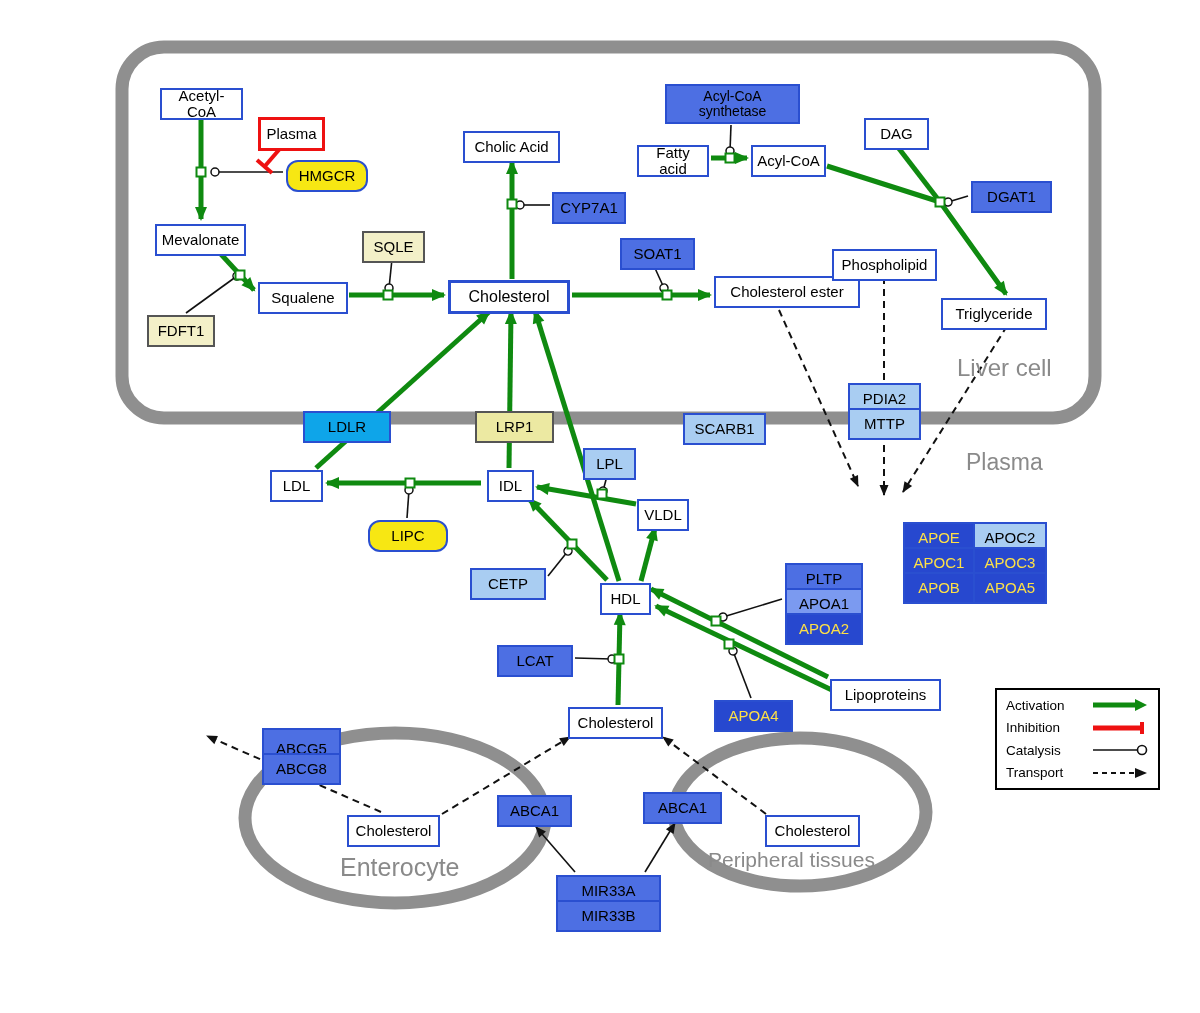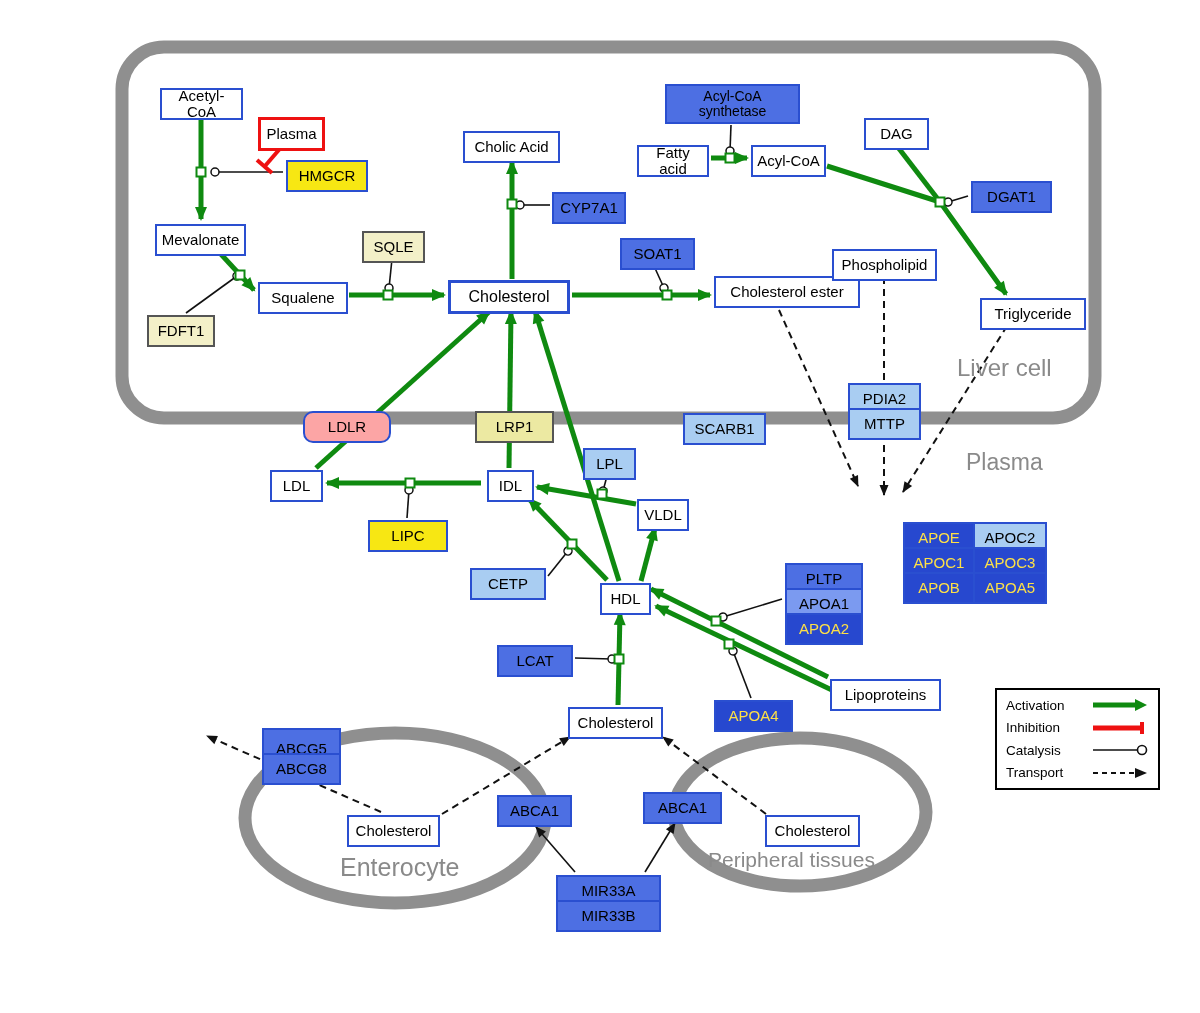--- a/index.html
+++ b/index.html
@@ -4,22 +4,22 @@
 <style>
   html,body{margin:0;padding:0;background:#fff;}
   #stage{position:relative;width:1200px;height:1013px;background:#fff;overflow:hidden;
          font-family:"Liberation Sans",sans-serif;}
   svg.layer{position:absolute;left:0;top:0;z-index:1;}
   .n{position:absolute;box-sizing:border-box;display:flex;align-items:center;justify-content:center;
      text-align:center;font-size:15px;line-height:1.05;background:#fff;border:2px solid #2a4fd0;
      color:#000;z-index:2;padding:14px 2px;}
   .met-main{border-width:3px;font-size:16px;}
   .drug{border-color:#ee1111;border-width:3px;}
-  .gy{background:#f7e713;}
-  .gy2{background:#fca5a5;border-radius:10px;}
+  .gy{background:#f7e713;border-radius:12px;}
+  .gy2{background:#0ea5e9;}
   .gpy{background:#f3f0c8;border-color:#555;}
   .gpy2{background:#ece9a2;border-color:#555;}
   .gb{background:#4d6fe3;}
   .gbl{background:#7b9af0;}
   .gdb{background:#2748cf;color:#fde047;}
   .glb{background:#a9cdf2;}
   .comp-label{position:absolute;z-index:2;font-weight:normal;color:#8a8a8a;}
   #legend{position:absolute;left:995px;top:688px;width:165px;height:102px;z-index:3;
           background:#fff;border:2px solid #000;box-sizing:border-box;padding:7px 9px;
           display:flex;flex-direction:column;justify-content:space-between;}
@@ -126,21 +126,21 @@
   <div class="n" style="left:463px;top:131px;width:97px;height:27px">Cholic Acid</div>
   <div class="n gb" style="left:552px;top:192px;width:74px;height:27px">CYP7A1</div>
   <div class="n gb" style="left:620px;top:238px;width:75px;height:27px">SOAT1</div>
   <div class="n" style="left:714px;top:276px;width:146px;height:27px">Cholesterol ester</div>
   <div class="n gb" style="left:665px;top:84px;width:135px;height:40px;font-size:14px">Acyl-CoA synthetase</div>
   <div class="n" style="left:637px;top:145px;width:72px;height:27px">Fatty acid</div>
   <div class="n" style="left:751px;top:145px;width:75px;height:27px">Acyl-CoA</div>
   <div class="n" style="left:864px;top:118px;width:65px;height:27px">DAG</div>
   <div class="n gb" style="left:971px;top:181px;width:81px;height:27px">DGAT1</div>
   <div class="n" style="left:832px;top:249px;width:105px;height:14px">Phospholipid</div>
-  <div class="n" style="left:980px;top:298px;width:106px;height:27px">Triglyceride</div>
+  <div class="n" style="left:941px;top:298px;width:106px;height:27px">Triglyceride</div>
   <div class="n glb" style="left:848px;top:383px;width:73px;height:27px">PDIA2</div>
   <div class="n glb" style="left:848px;top:408px;width:73px;height:27px">MTTP</div>
   <div class="n gy2" style="left:303px;top:411px;width:88px;height:27px">LDLR</div>
   <div class="n gpy2" style="left:475px;top:411px;width:79px;height:27px">LRP1</div>
   <div class="n glb" style="left:683px;top:413px;width:83px;height:27px">SCARB1</div>
   <div class="n" style="left:270px;top:470px;width:53px;height:27px">LDL</div>
   <div class="n" style="left:487px;top:470px;width:47px;height:27px">IDL</div>
   <div class="n gy" style="left:368px;top:520px;width:80px;height:27px">LIPC</div>
   <div class="n glb" style="left:583px;top:448px;width:53px;height:27px">LPL</div>
   <div class="n" style="left:637px;top:499px;width:52px;height:27px">VLDL</div>

